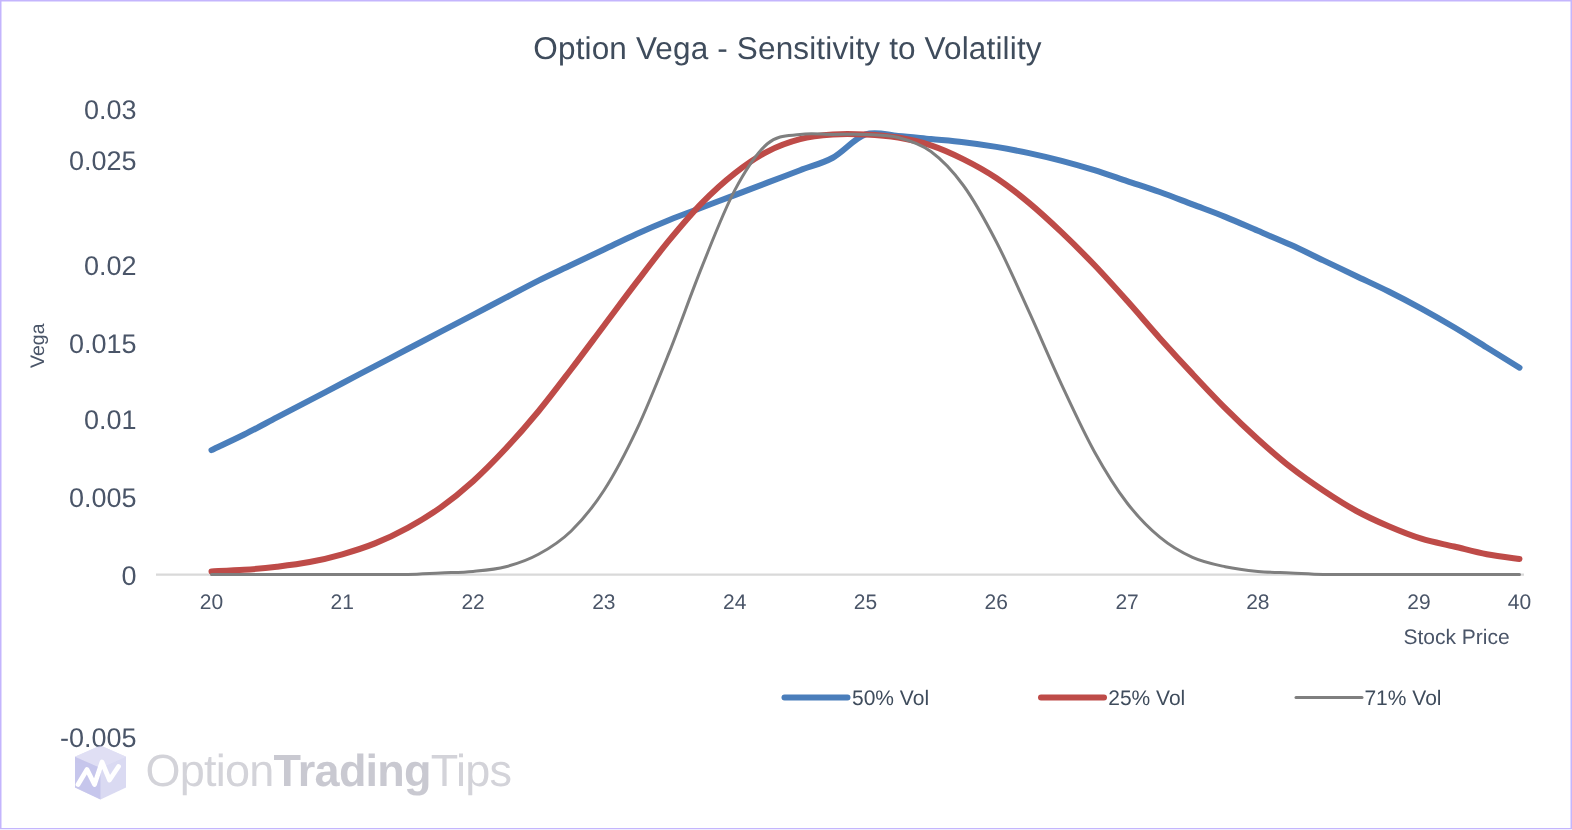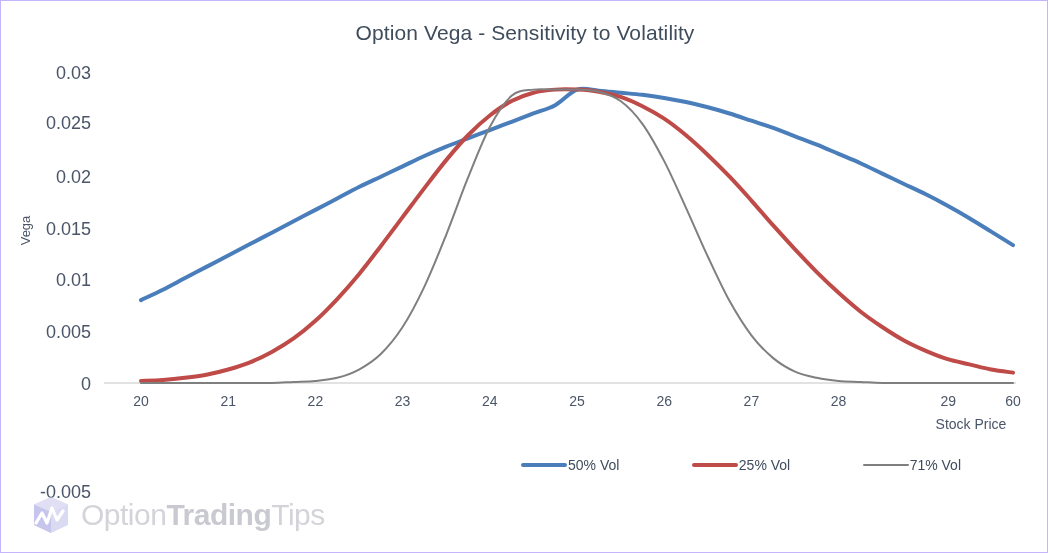--- a/index.html
+++ b/index.html
@@ -98,21 +98,21 @@
     border-radius: 2px;
   }
   .legend-label {
     font-size: 14px;
     color: #3f4c5c;
     white-space: nowrap;
     font-family: "Liberation Sans", sans-serif;
   }
   #logo {
     position: absolute;
-    left: 28px;
+    left: 44px;
     top: 492px;
     display: flex;
     flex-direction: row;
     align-items: center;
     gap: 8px;
     opacity: 0.62;
   }
   .logo-text {
     font-size: 30px;
     color: #b9b9c2;
@@ -129,40 +129,40 @@
 
 <div id="screenshot">
 
   <div class="chart-title">Option Vega - Sensitivity to Volatility</div>
 
   <div class="axis-title-y">Vega</div>
   <div class="axis-title-x">Stock Price</div>
 
   <div id="ytick-layer">
       <div class="ytick" style="left: 10px; top: 62px;">0.03</div>
-      <div class="ytick" style="left: 10px; top: 112px;">0.025</div>
+      <div class="ytick" style="left: 10px; top: 96px;">0.025</div>
       <div class="ytick" style="left: 10px; top: 165.667px;">0.02</div>
       <div class="ytick" style="left: 10px; top: 217.5px;">0.015</div>
       <div class="ytick" style="left: 10px; top: 269.333px;">0.01</div>
       <div class="ytick" style="left: 10px; top: 321.167px;">0.005</div>
       <div class="ytick" style="left: 10px; top: 373px;">0</div>
       <div class="ytick" style="left: 10px; top: 439px; margin-top: 42px;">-0.005</div>
     </div>
   <div id="xtick-layer">
       <div class="xtick" style="left: 110px; top: 392px;">20</div>
       <div class="xtick" style="left: 197.2px; top: 392px;">21</div>
       <div class="xtick" style="left: 284.4px; top: 392px;">22</div>
       <div class="xtick" style="left: 371.6px; top: 392px;">23</div>
       <div class="xtick" style="left: 458.8px; top: 392px;">24</div>
       <div class="xtick" style="left: 546px; top: 392px;">25</div>
       <div class="xtick" style="left: 633.2px; top: 392px;">26</div>
       <div class="xtick" style="left: 720.4px; top: 392px;">27</div>
       <div class="xtick" style="left: 807.6px; top: 392px;">28</div>
-      <div class="xtick" style="left: 895px; top: 392px; text-align: right;">29</div>
-      <div class="xtick" style="left: 982px; top: 392px;">60</div>
+      <div class="xtick" style="left: 915px; top: 392px;">29</div>
+      <div class="xtick" style="left: 982px; top: 392px;">40</div>
     </div>
 
   <svg id="chart-area" viewBox="0 0 1048 553" xmlns="http://www.w3.org/2000/svg">
     <line id="zero-axis-line" x1="103" y1="382" x2="1015" y2="382" stroke="#d9d9d9" stroke-width="1.5"></line>
     <g id="series-layer">
         <path d="M 140.00 299.07 C 143.63 297.34, 154.53 292.33, 161.80 288.70 C 169.07 285.07, 176.33 281.10, 183.60 277.30 C 190.87 273.50, 198.13 269.69, 205.40 265.89 C 212.67 262.09, 219.93 258.29, 227.20 254.49 C 234.47 250.69, 241.73 246.89, 249.00 243.09 C 256.27 239.29, 263.53 235.48, 270.80 231.68 C 278.07 227.88, 285.33 224.08, 292.60 220.28 C 299.87 216.48, 307.13 212.68, 314.40 208.88 C 321.67 205.08, 328.93 201.27, 336.20 197.47 C 343.47 193.67, 350.73 189.70, 358.00 186.07 C 365.27 182.44, 372.53 179.16, 379.80 175.70 C 387.07 172.25, 394.33 168.79, 401.60 165.34 C 408.87 161.88, 416.13 158.25, 423.40 154.97 C 430.67 151.69, 437.93 148.58, 445.20 145.64 C 452.47 142.70, 459.73 140.11, 467.00 137.35 C 474.27 134.58, 481.53 131.82, 488.80 129.05 C 496.07 126.29, 503.33 123.52, 510.60 120.76 C 517.87 118.00, 525.13 115.23, 532.40 112.47 C 539.67 109.70, 546.93 108.15, 554.20 104.17 C 561.47 100.20, 568.73 91.04, 576.00 88.62 C 583.27 86.20, 590.53 89.14, 597.80 89.66 C 605.07 90.18, 612.33 91.04, 619.60 91.73 C 626.87 92.42, 634.13 92.94, 641.40 93.81 C 648.67 94.67, 655.93 95.71, 663.20 96.92 C 670.47 98.13, 677.73 99.51, 685.00 101.06 C 692.27 102.62, 699.53 104.35, 706.80 106.25 C 714.07 108.15, 721.33 110.22, 728.60 112.47 C 735.87 114.71, 743.13 117.30, 750.40 119.72 C 757.67 122.14, 764.93 124.39, 772.20 126.98 C 779.47 129.57, 786.73 132.51, 794.00 135.27 C 801.27 138.04, 808.53 140.63, 815.80 143.57 C 823.07 146.50, 830.33 149.79, 837.60 152.90 C 844.87 156.01, 852.13 158.94, 859.40 162.23 C 866.67 165.51, 873.93 169.14, 881.20 172.59 C 888.47 176.05, 895.73 179.50, 903.00 182.96 C 910.27 186.42, 917.53 189.70, 924.80 193.33 C 932.07 196.95, 939.33 200.76, 946.60 204.73 C 953.87 208.70, 961.13 212.85, 968.40 217.17 C 975.67 221.49, 982.93 226.15, 990.20 230.65 C 997.47 235.14, 1008.37 241.88, 1012.00 244.12" fill="none" stroke="#4a7ebb" stroke-width="4" stroke-linecap="round" stroke-linejoin="round"></path>
         <path d="M 140.00 379.93 C 143.63 379.75, 154.53 379.41, 161.80 378.89 C 169.07 378.37, 176.33 377.68, 183.60 376.82 C 190.87 375.95, 198.13 375.09, 205.40 373.71 C 212.67 372.32, 219.93 370.60, 227.20 368.52 C 234.47 366.45, 241.73 364.20, 249.00 361.27 C 256.27 358.33, 263.53 354.87, 270.80 350.90 C 278.07 346.93, 285.33 342.61, 292.60 337.42 C 299.87 332.24, 307.13 326.37, 314.40 319.80 C 321.67 313.23, 328.93 305.80, 336.20 298.03 C 343.47 290.25, 350.73 281.96, 358.00 273.15 C 365.27 264.34, 372.53 254.66, 379.80 245.16 C 387.07 235.66, 394.33 225.81, 401.60 216.13 C 408.87 206.46, 416.13 196.61, 423.40 187.11 C 430.67 177.60, 437.93 167.93, 445.20 159.12 C 452.47 150.31, 459.73 141.67, 467.00 134.24 C 474.27 126.81, 481.53 120.24, 488.80 114.54 C 496.07 108.84, 503.33 103.83, 510.60 100.03 C 517.87 96.23, 525.13 93.63, 532.40 91.73 C 539.67 89.83, 546.93 89.14, 554.20 88.62 C 561.47 88.11, 568.73 88.28, 576.00 88.62 C 583.27 88.97, 590.53 89.49, 597.80 90.70 C 605.07 91.91, 612.33 93.46, 619.60 95.88 C 626.87 98.30, 634.13 101.58, 641.40 105.21 C 648.67 108.84, 655.93 112.81, 663.20 117.65 C 670.47 122.49, 677.73 128.19, 685.00 134.24 C 692.27 140.28, 699.53 147.02, 706.80 153.93 C 714.07 160.84, 721.33 168.10, 728.60 175.70 C 735.87 183.31, 743.13 191.43, 750.40 199.55 C 757.67 207.67, 764.93 216.31, 772.20 224.43 C 779.47 232.55, 786.73 240.50, 794.00 248.27 C 801.27 256.05, 808.53 263.82, 815.80 271.08 C 823.07 278.33, 830.33 285.24, 837.60 291.81 C 844.87 298.38, 852.13 304.77, 859.40 310.47 C 866.67 316.17, 873.93 321.18, 881.20 326.02 C 888.47 330.86, 895.73 335.52, 903.00 339.50 C 910.27 343.47, 917.53 346.75, 924.80 349.86 C 932.07 352.97, 939.33 355.91, 946.60 358.16 C 953.87 360.40, 961.13 361.61, 968.40 363.34 C 975.67 365.07, 982.93 367.14, 990.20 368.52 C 997.47 369.91, 1008.37 371.12, 1012.00 371.63" fill="none" stroke="#be4b48" stroke-width="4" stroke-linecap="round" stroke-linejoin="round"></path>
         <path d="M 140.00 382.00 C 143.63 382.00, 154.53 382.00, 161.80 382.00 C 169.07 382.00, 176.33 382.00, 183.60 382.00 C 190.87 382.00, 198.13 382.00, 205.40 382.00 C 212.67 382.00, 219.93 382.00, 227.20 382.00 C 234.47 382.00, 241.73 382.00, 249.00 382.00 C 256.27 382.00, 263.53 382.17, 270.80 382.00 C 278.07 381.83, 285.33 381.31, 292.60 380.96 C 299.87 380.62, 307.13 380.62, 314.40 379.93 C 321.67 379.24, 328.93 378.72, 336.20 376.82 C 343.47 374.92, 350.73 372.50, 358.00 368.52 C 365.27 364.55, 372.53 360.06, 379.80 352.97 C 387.07 345.89, 394.33 337.25, 401.60 326.02 C 408.87 314.79, 416.13 300.97, 423.40 285.59 C 430.67 270.21, 437.93 251.90, 445.20 233.76 C 452.47 215.61, 459.73 194.71, 467.00 176.74 C 474.27 158.77, 481.53 139.59, 488.80 125.94 C 496.07 112.29, 503.33 101.06, 510.60 94.84 C 517.87 88.62, 525.13 89.66, 532.40 88.62 C 539.67 87.59, 546.93 88.62, 554.20 88.62 C 561.47 88.62, 568.73 88.28, 576.00 88.62 C 583.27 88.97, 590.53 88.80, 597.80 90.70 C 605.07 92.60, 612.33 94.67, 619.60 100.03 C 626.87 105.38, 634.13 112.81, 641.40 122.83 C 648.67 132.85, 655.93 146.16, 663.20 160.15 C 670.47 174.15, 677.73 190.91, 685.00 206.80 C 692.27 222.70, 699.53 239.98, 706.80 255.53 C 714.07 271.08, 721.33 286.97, 728.60 300.10 C 735.87 313.23, 743.13 324.81, 750.40 334.31 C 757.67 343.82, 764.93 351.07, 772.20 357.12 C 779.47 363.17, 786.73 367.31, 794.00 370.60 C 801.27 373.88, 808.53 375.26, 815.80 376.82 C 823.07 378.37, 830.33 379.24, 837.60 379.93 C 844.87 380.62, 852.13 380.62, 859.40 380.96 C 866.67 381.31, 873.93 381.83, 881.20 382.00 C 888.47 382.17, 895.73 382.00, 903.00 382.00 C 910.27 382.00, 917.53 382.00, 924.80 382.00 C 932.07 382.00, 939.33 382.00, 946.60 382.00 C 953.87 382.00, 961.13 382.00, 968.40 382.00 C 975.67 382.00, 982.93 382.00, 990.20 382.00 C 997.47 382.00, 1008.37 382.00, 1012.00 382.00" fill="none" stroke="#7f7f7f" stroke-width="2" stroke-linecap="round" stroke-linejoin="round"></path>
       </g>
   </svg>

